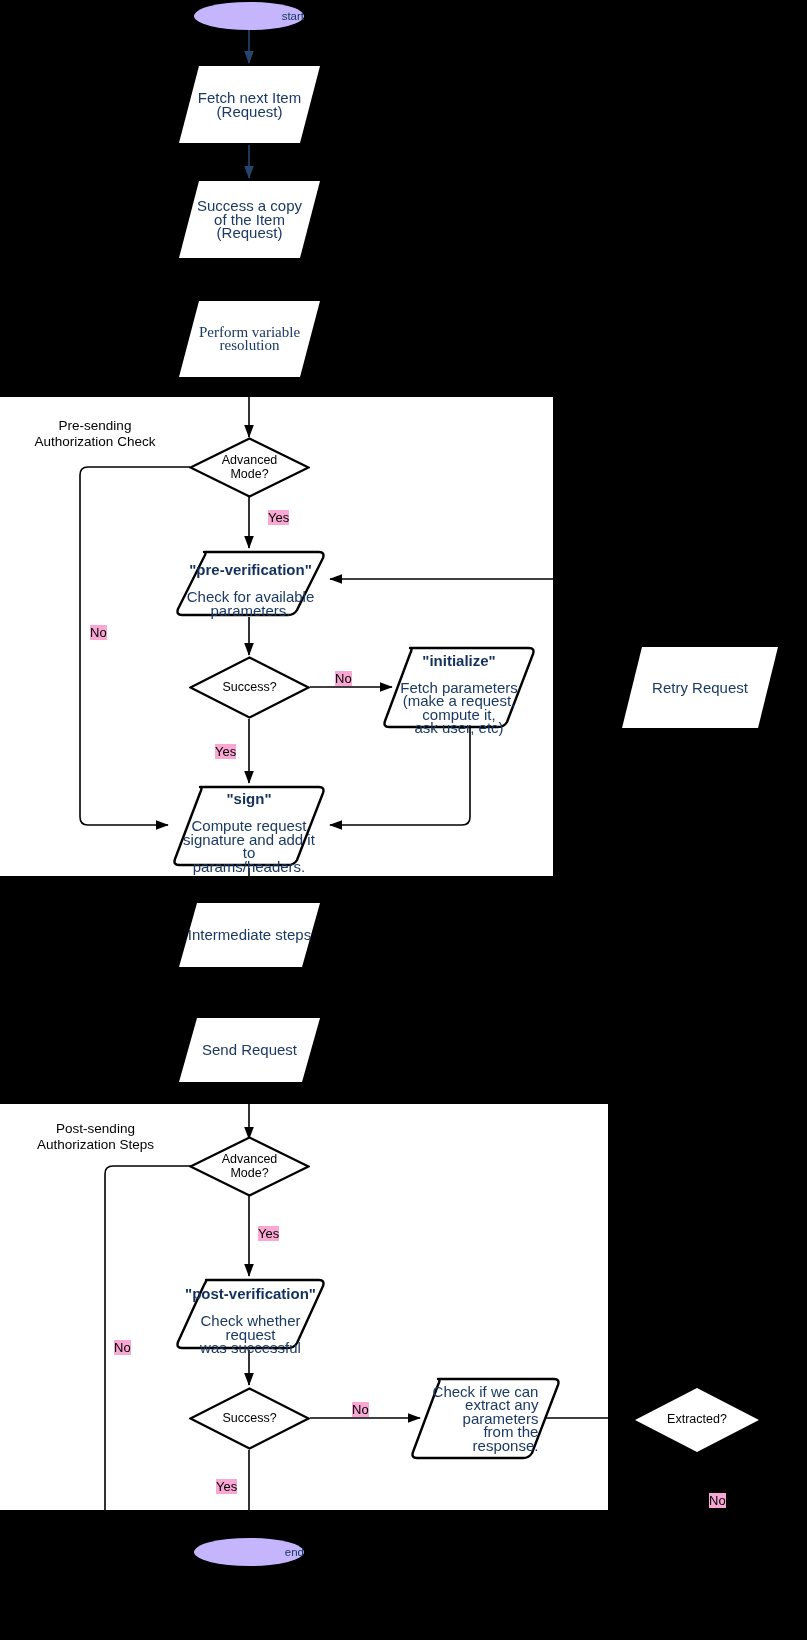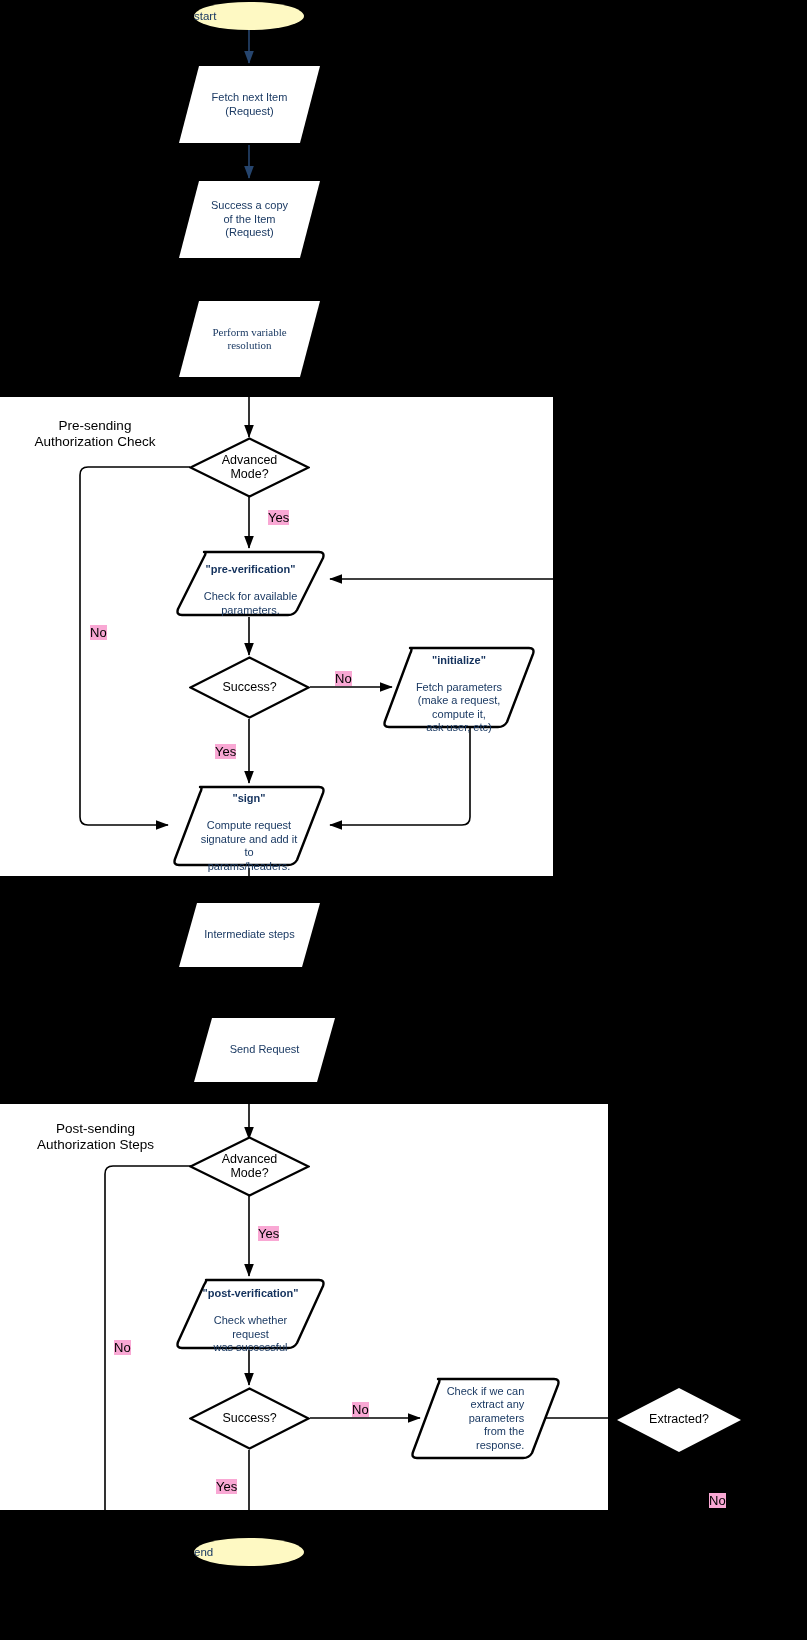--- a/index.html
+++ b/index.html
@@ -2,27 +2,27 @@
 <html><head>
 <meta charset="utf-8">
 <style>
   html,body{margin:0;padding:0;background:#000;}
   #page{position:relative;width:807px;height:1640px;background:#000;overflow:hidden;
         font-family:"Liberation Sans","DejaVu Sans",sans-serif;}
   .band{position:absolute;background:#fff;}
   .group-label{position:absolute;color:#000;font-size:13.5px;line-height:16px;text-align:center;white-space:pre-line;}
   svg.layer{position:absolute;left:0;top:0;width:807px;height:1640px;overflow:visible;}
   .node{position:absolute;display:flex;align-items:center;justify-content:center;text-align:center;
-        color:#1b3a63;font-size:11px;line-height:13.5px;}
+        color:#1b3a63;font-size:15px;line-height:13.5px;}
   .node .txt{position:relative;z-index:2;padding:0 4px;white-space:pre-line;}
   .node b{font-weight:bold;color:#13315c;}
   .edge-label{position:absolute;color:#000;font-size:13px;line-height:15px;}
   .edge-label.onwhite{background:#f9a8d4;}
-  .terminator{position:absolute;background:#fef9c3;border-radius:50%;display:flex;align-items:center;
-        justify-content:flex-start;color:#1b3a63;font-size:11.5px;}
+  .terminator{position:absolute;background:#c4b5fd;border-radius:50%;display:flex;align-items:center;
+        justify-content:flex-end;color:#1b3a63;font-size:11.5px;}
 </style>
 </head>
 <body>
 
 <div id="page">
 
   <div class="band" style="left:0px;top:397px;width:553px;height:479px;"></div>
   <div class="band" style="left:0px;top:1104px;width:608px;height:406px;"></div>
 
   <svg class="layer">
@@ -155,29 +155,35 @@
     </svg>
     <div class="txt">
       <b>"sign"</b><br>
       <span>Compute request
 signature and add it
 to
 params/headers.</span>
     </div>
   </div>
 
+  <div class="node" style="left:620px;top:645px;width:160px;height:85px;">
+    <svg width="160" height="85" style="position:absolute;left:0;top:0;">
+      <polygon points="22,2 158,2 138,83 2,83" fill="#fff" stroke="none"></polygon>
+    </svg>
+    <span class="txt">Retry Request</span>
+  </div>
 
   <div class="node" style="left:177px;top:901px;width:145px;height:68px;text-align:right;">
     <svg width="145" height="68" style="position:absolute;left:0;top:0;">
       <polygon points="20,2 143,2 125,66 2,66" fill="#fff" stroke="none"></polygon>
     </svg>
     <span class="txt">Intermediate steps</span>
   </div>
 
-  <div class="node" style="left:192px;top:1016px;width:145px;height:68px;text-align:right;">
+  <div class="node" style="left:177px;top:1016px;width:145px;height:68px;text-align:right;">
     <svg width="145" height="68" style="position:absolute;left:0;top:0;">
       <polygon points="20,2 143,2 125,66 2,66" fill="#fff" stroke="none"></polygon>
     </svg>
     <span class="txt">Send Request</span>
   </div>
 
   <div class="group-label" style="left:18px;top:1121px;width:155px;">Post-sending
 Authorization Steps</div>
 
   <div class="node" style="left:189px;top:1136px;width:121px;height:61px;color:#000;font-size:12.5px;">
@@ -215,21 +221,21 @@
     <svg width="155" height="85" style="position:absolute;left:0;top:0;">
       <path d="M30,3 L146,3 Q152,3 150,9 L124,77 Q121,82 115,82 L9,82 Q3,82 5,76 L30,9 Q33,3 30,3 Z" fill="#fff" stroke="#000" stroke-width="2.4" stroke-linejoin="round"></path>
     </svg>
     <span class="txt">Check if we can
 extract any
 parameters
 from the
 response.</span>
   </div>
 
-  <div class="node" style="left:616px;top:1387px;width:126px;height:66px;color:#000;font-size:12.5px;text-align:center;">
+  <div class="node" style="left:634px;top:1387px;width:126px;height:66px;color:#000;font-size:12.5px;text-align:center;">
     <svg width="126" height="66" style="position:absolute;left:0;top:0;">
       <polygon points="63,1 125,33 63,65 1,33" fill="#fff" stroke="none"></polygon>
     </svg>
     <span class="txt">Extracted?</span>
   </div>
   <div class="edge-label onwhite" style="left:709px;top:1493px;">No</div>
 
   <div class="terminator" style="left:194px;top:1538px;width:110px;height:28px;">
     <span class="txt">end</span>
   </div>

